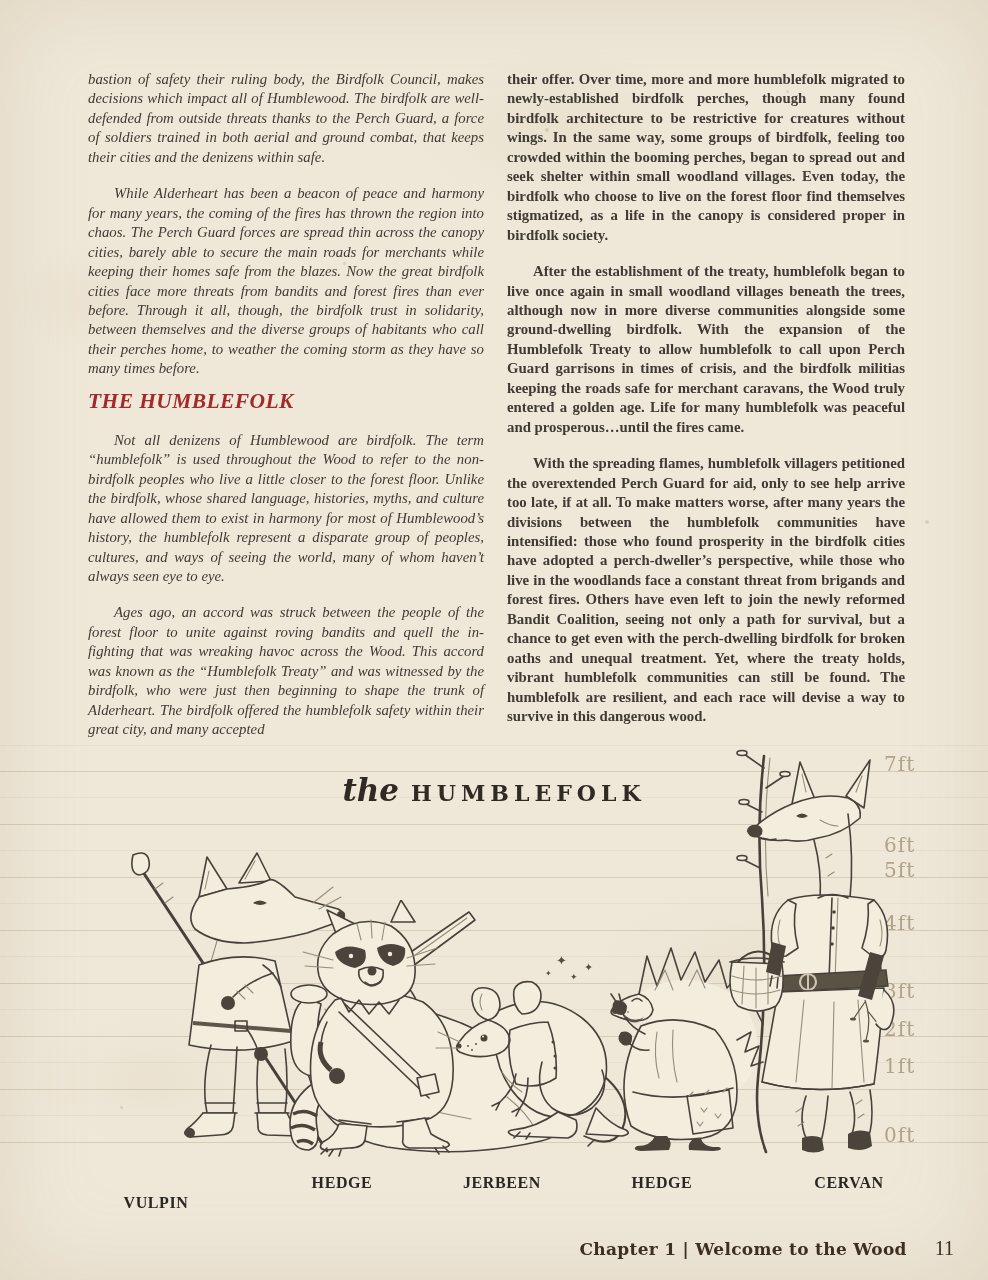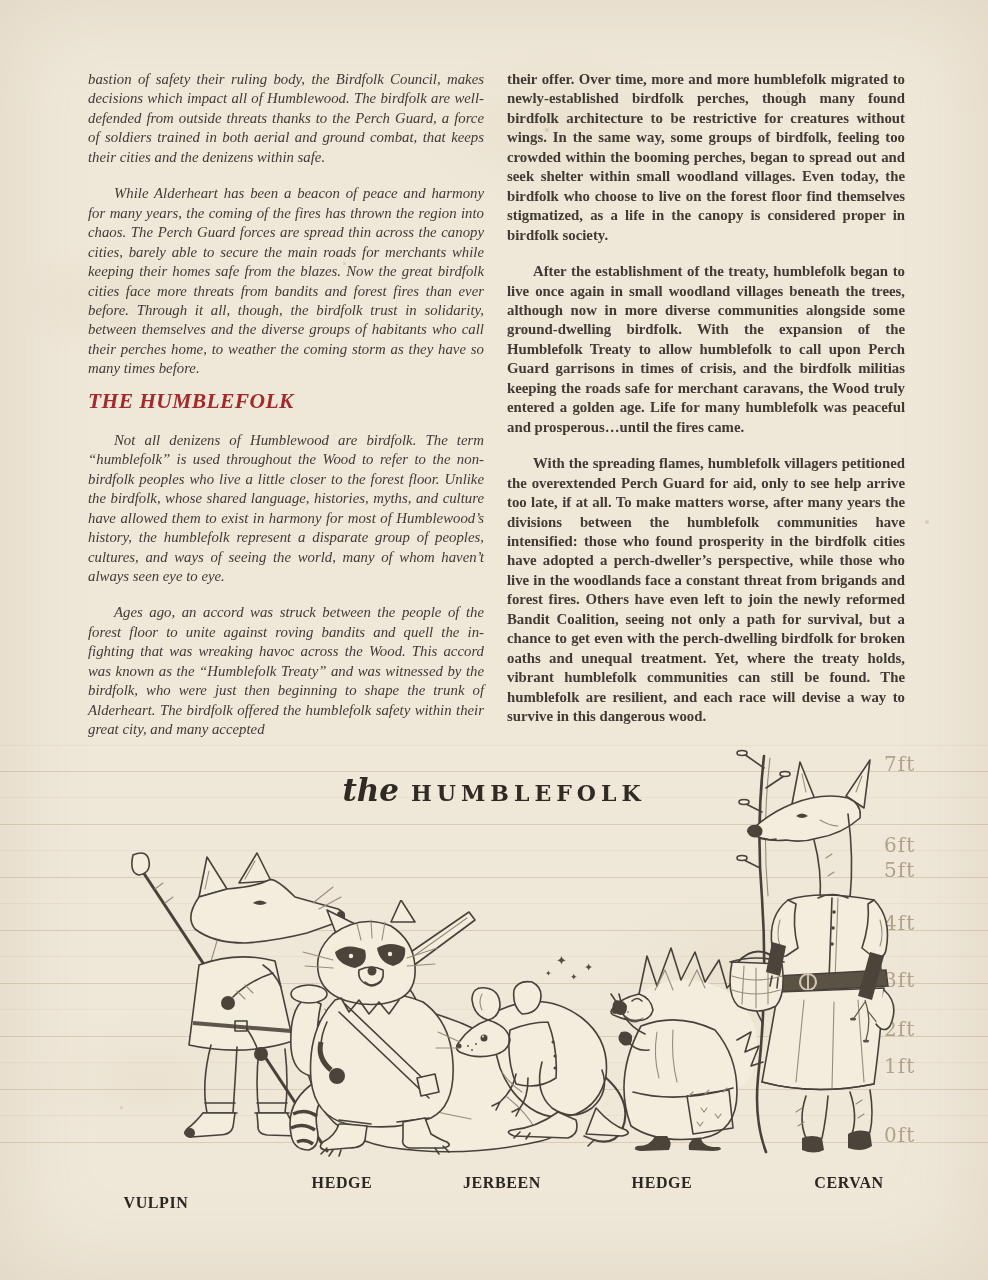--- a/index.html
+++ b/index.html
@@ -116,21 +116,21 @@
     <div class="ft-line mid" style="top:163px;"></div>
     <div class="ft-line mid" style="top:216px;"></div>
     <div class="ft-line mid" style="top:269px;"></div>
     <div class="ft-line mid" style="top:322px;"></div>
     <div class="ft-line mid" style="top:375px;"></div>
 
     <span class="ft-label" style="top:12px;">7ft</span>
     <span class="ft-label" style="top:65px;margin-top:28px;">6ft</span>
     <span class="ft-label" style="top:118px;">5ft</span>
     <span class="ft-label" style="top:171px;">4ft</span>
-    <span class="ft-label" style="top:228px;">3ft</span>
+    <span class="ft-label" style="top:239px;">3ft</span>
     <span class="ft-label" style="top:277px;">2ft</span>
     <span class="ft-label" style="top:314px;">1ft</span>
     <span class="ft-label" style="top:383px;">0ft</span>
 
     <div class="fig-title">
       <span class="lead">the</span><span class="main">HUMBLEFOLK</span>
     </div>
 
     <svg class="char-svg" style="left:95px;top:105px;" width="480" height="320" viewBox="0 0 480 320">
       <path class="bodyf" d="M198,192 Q262,148 330,166 Q420,190 462,254 Q480,288 446,296 Q368,314 292,302 Q238,292 220,250 Q210,218 198,192 Z"></path>
@@ -320,14 +320,18 @@
     <span class="sparkle" style="left:584px;top:222px;font-size:11px;">✦</span>
     <span class="sparkle" style="left:545px;top:230px;font-size:8px;">✦</span>
 
     <div class="char-label" style="left:91px;margin-top:20px;">VULPIN</div>
     <div class="char-label" style="left:277px;">HEDGE</div>
     <div class="char-label" style="left:437px;">JERBEEN</div>
     <div class="char-label" style="left:597px;">HEDGE</div>
     <div class="char-label" style="left:784px;">CERVAN</div>
   </div>
 
+  <div class="footer">
+    <span class="chapter-label">Chapter 1 | Welcome to the Wood</span>
+    <span class="page-number">11</span>
+  </div>
 
 </div>
 
 </body></html>

